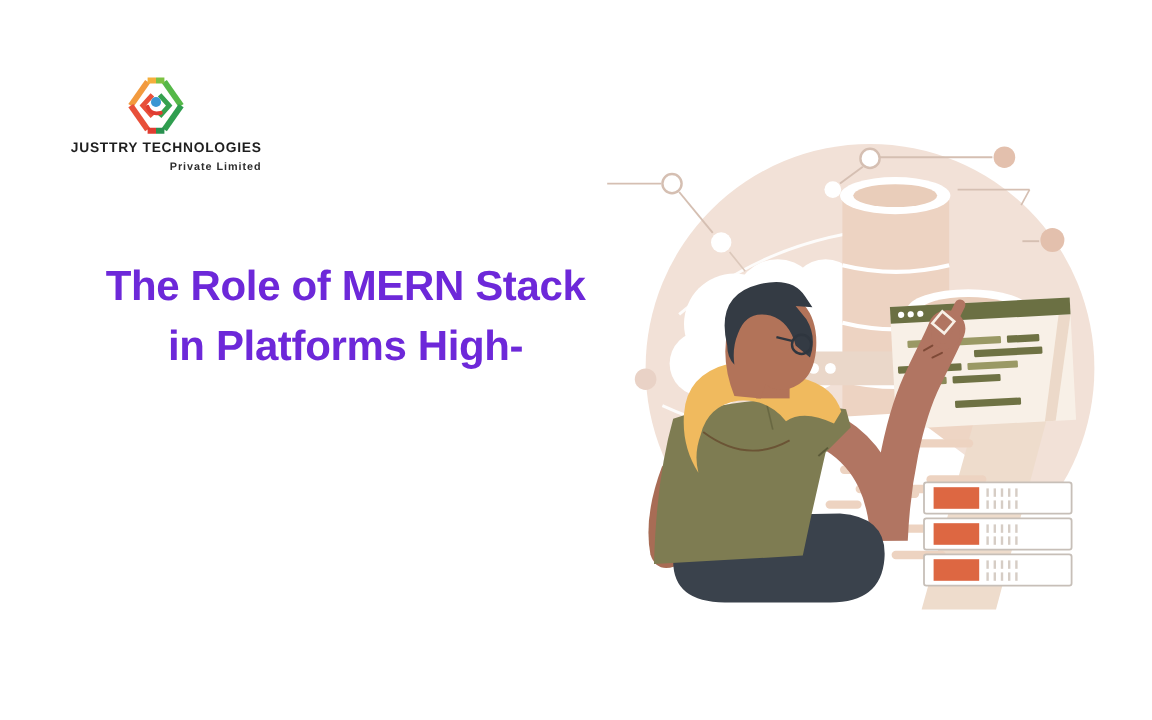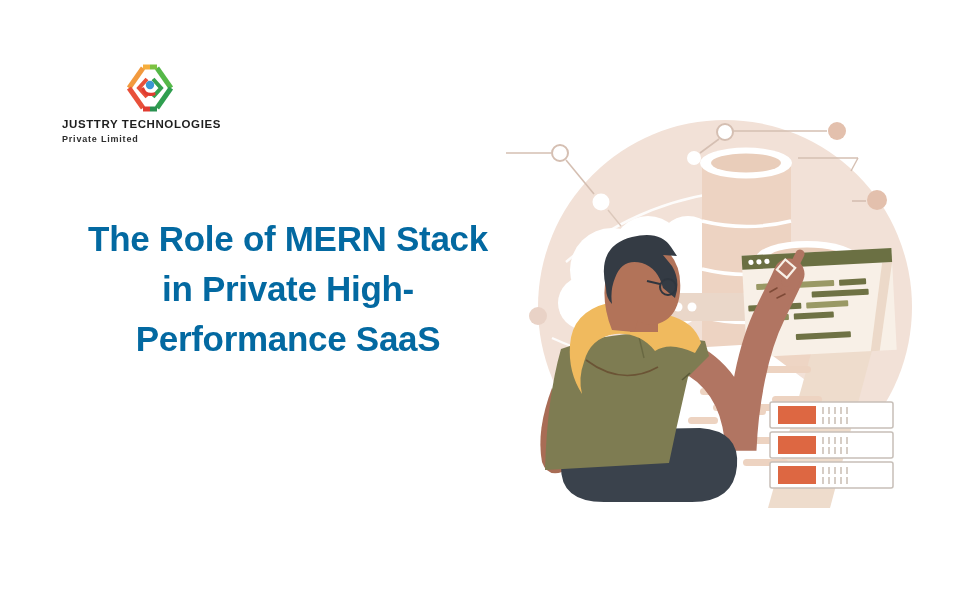--- a/index.html
+++ b/index.html
@@ -1,31 +1,31 @@
 <!DOCTYPE html>
 <html><head>
 <meta charset="utf-8">
 <style>
   html,body{margin:0;padding:0;}
   body{
     width:960px;height:600px;background:#ffffff;position:relative;overflow:hidden;
     font-family:"Liberation Sans", sans-serif;
   }
   .logo{
-    position:absolute;left:62px;top:60px;width:176px;text-align:left;
+    position:absolute;left:42px;top:60px;width:176px;text-align:right;
   }
   .logo svg{display:block;margin:0 auto;}
   .logo .brand-name{
     margin-top:2px;font-size:11.5px;font-weight:bold;letter-spacing:.6px;color:#1e1e1e;white-space:nowrap;
   }
   .logo .brand-sub{
     margin-top:4px;font-size:9px;font-weight:bold;letter-spacing:.8px;color:#2e2e2e;
   }
   .title{
-    position:absolute;left:38px;top:214px;width:500px;text-align:center;color:#0369a1;
+    position:absolute;left:38px;top:214px;width:500px;text-align:center;color:#6d28d9;
     font-weight:bold;font-size:35px;line-height:50px;letter-spacing:-0.3px;
   }
   .illus{position:absolute;left:490px;top:90px;}
 </style>
 </head>
 <body>
 
 <div class="logo">
   <svg width="62" height="56" viewBox="0 0 62 56">
 
@@ -45,22 +45,21 @@
 
     <circle cx="31" cy="25" r="4.2" fill="#3b97d3"></circle>
     <path d="M 24 29 Q 26 36 35 34" fill="none" stroke="#e03c31" stroke-width="3.2" stroke-linecap="round"></path>
   </svg>
   <div class="brand-name">JUSTTRY TECHNOLOGIES</div>
   <div class="brand-sub">Private Limited</div>
 </div>
 
 <h1 class="title" style="margin:0;">
   <div>The Role of MERN Stack</div>
-  <div>in Private High-</div>
-  <div>Performance SaaS</div>
+  <div>in Platforms High-</div>
 </h1>
 
 <svg class="illus" width="470" height="470" viewBox="490 90 470 470">
 
   <circle cx="725" cy="307" r="187" fill="#f2e1d7"></circle>
 
   <g stroke="#ffffff" stroke-width="2.4" fill="none" opacity="0.9">
     <path d="M 566 262 Q 640 198 742 190"></path>
     <path d="M 580 289 Q 655 228 748 219"></path>
     <path d="M 552 338 Q 600 360 642 362"></path>

